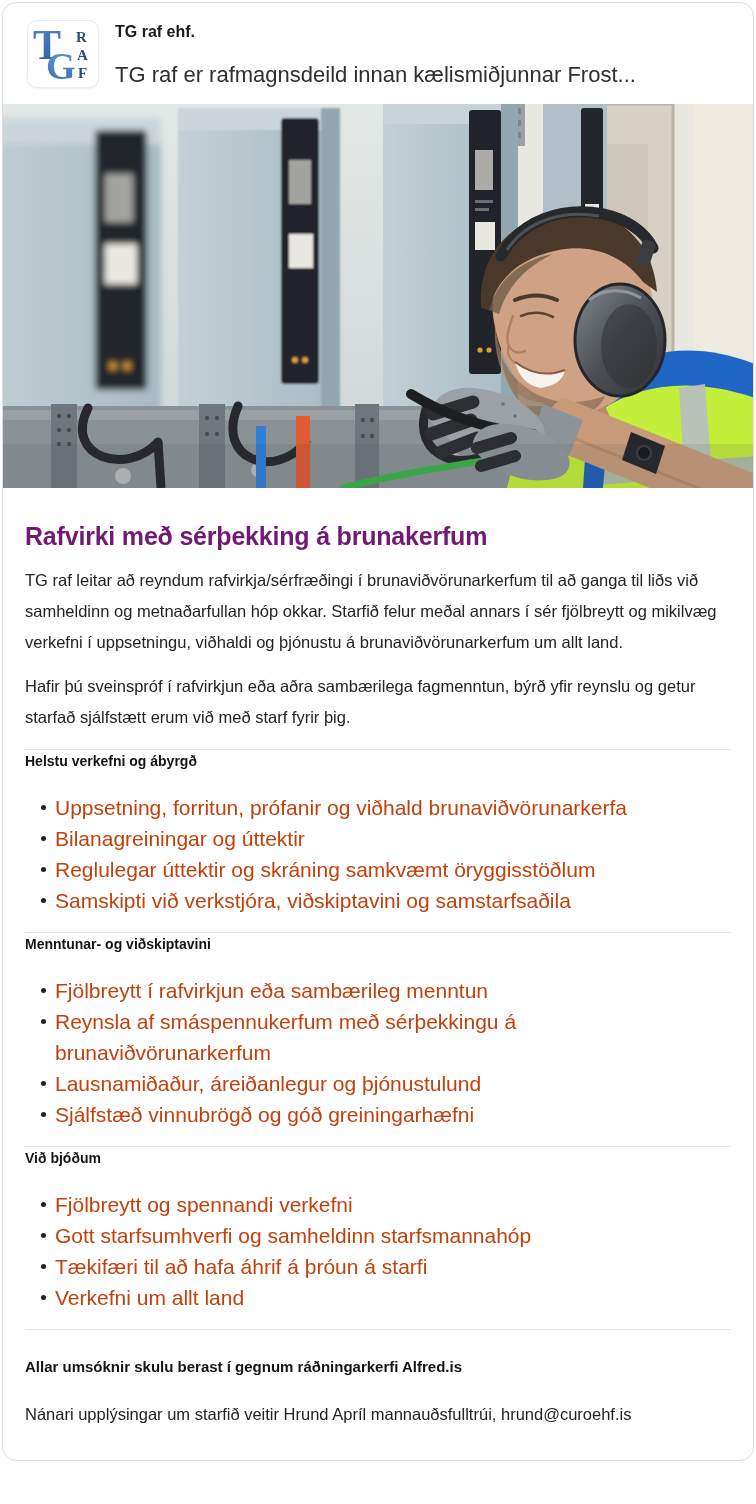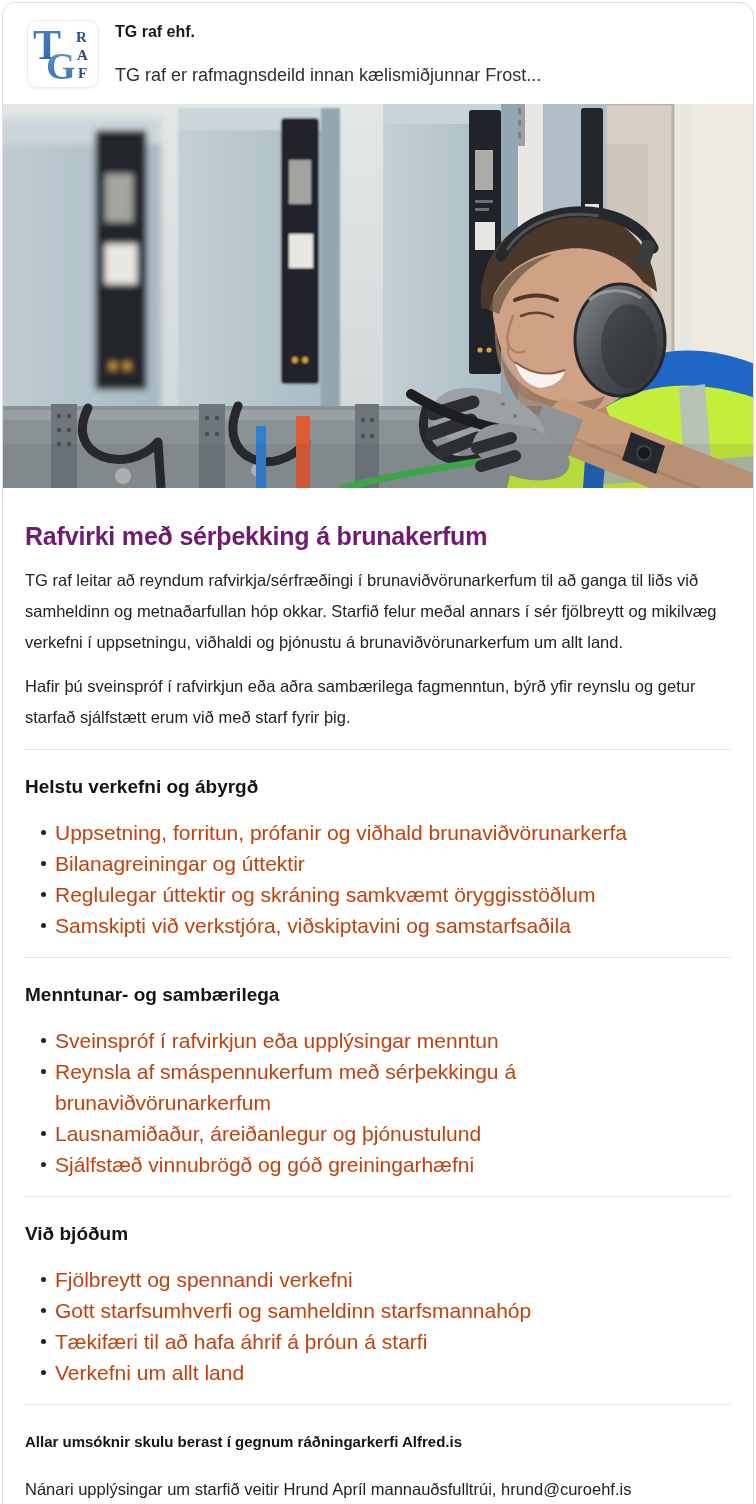--- a/index.html
+++ b/index.html
@@ -36,37 +36,37 @@
     border-radius: 10px;
     box-shadow: 0 1px 2px rgba(0,0,0,0.06);
     display: flex;
     align-items: center;
     justify-content: center;
   }
   .logo-box svg { display: block; }
   .logo-mono { font-family: "Liberation Serif", "DejaVu Serif", serif; font-weight: bold; }
   .company-meta { display: flex; flex-direction: column; gap: 22px; }
   .company-name { font-size: 16px; font-weight: 700; color: #1a1a1e; line-height: 20px; }
-  .company-tagline { font-size: 18px; font-weight: 400; color: #2e2e33; line-height: 22px; }
+  .company-tagline { font-size: 22px; font-weight: 400; color: #2e2e33; line-height: 22px; }
   
   .hero { width: 752px; height: 384px; background: #dfe3e2; position: relative; overflow: hidden; }
   .hero svg { display: block; width: 752px; height: 384px; }
   
   .content { padding: 0 22px 30px 22px; }
   h1.job-title {
     margin-top: 33px;
     font-size: 25px;
     line-height: 31px;
     font-weight: 700;
     color: #701a75;
     letter-spacing: -0.2px;
   }
   .content p { margin-top: 13px; font-size: 16.5px; line-height: 31px; color: #232327; }
   hr.rule { border: none; border-top: 1px solid #e6e6ea; margin: 16px 0 0 0; }
-  h2.section-heading { margin-top: 25px; font-size: 19px; line-height: 23px; font-weight: 700; color: #141417; }
+  h2.section-heading { font-size: 14px; line-height: 23px; font-weight: 700; color: #141417; }
   ul.bullets { margin: 19px 0 0 0; padding: 0 0 0 30px; list-style: none; }
   ul.bullets li { position: relative; font-size: 21px; line-height: 31px; color: #c2410c; }
   ul.bullets li::before {
     content: "";
     position: absolute;
     left: -14px;
     top: 13px;
     width: 5px;
     height: 5px;
     border-radius: 50%;
@@ -295,23 +295,23 @@
     <hr class="rule">
     <h2 class="section-heading">Helstu verkefni og ábyrgð</h2>
     <ul class="bullets">
       <li>Uppsetning, forritun, prófanir og viðhald brunaviðvörunarkerfa</li>
       <li>Bilanagreiningar og úttektir</li>
       <li>Reglulegar úttektir og skráning samkvæmt öryggisstöðlum</li>
       <li>Samskipti við verkstjóra, viðskiptavini og samstarfsaðila</li>
     </ul>
 
     <hr class="rule">
-    <h2 class="section-heading">Menntunar- og sambærilega</h2>
+    <h2 class="section-heading">Menntunar- og viðskiptavini</h2>
     <ul class="bullets">
-      <li>Sveinspróf í rafvirkjun eða upplýsingar menntun</li>
+      <li>Fjölbreytt í rafvirkjun eða sambærileg menntun</li>
       <li>Reynsla af smáspennukerfum með sérþekkingu á brunaviðvörunarkerfum</li>
       <li>Lausnamiðaður, áreiðanlegur og þjónustulund</li>
       <li>Sjálfstæð vinnubrögð og góð greiningarhæfni</li>
     </ul>
 
     <hr class="rule">
     <h2 class="section-heading">Við bjóðum</h2>
     <ul class="bullets">
       <li>Fjölbreytt og spennandi verkefni</li>
       <li>Gott starfsumhverfi og samheldinn starfsmannahóp</li>

